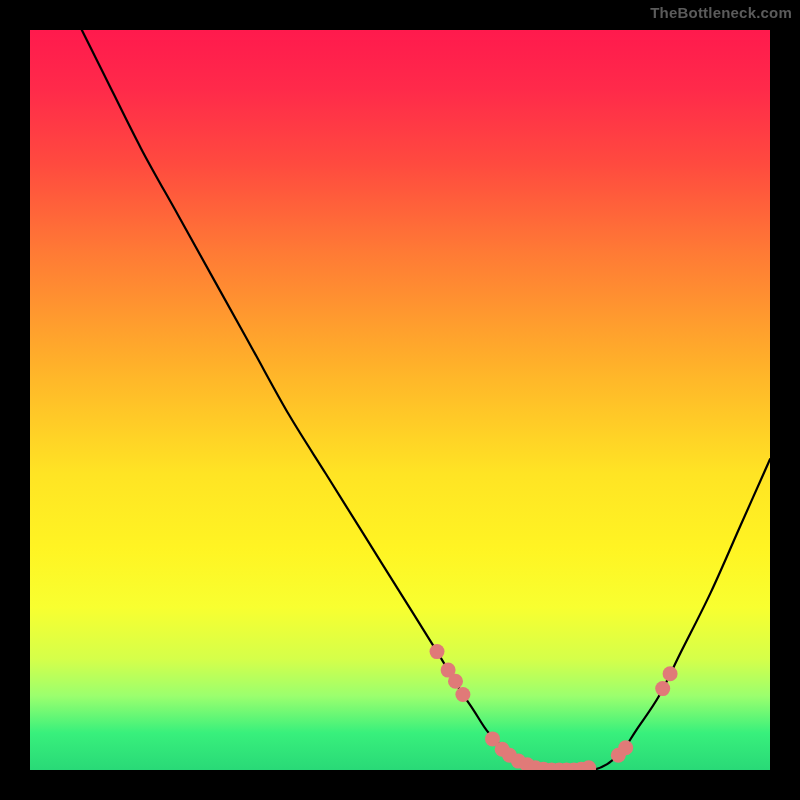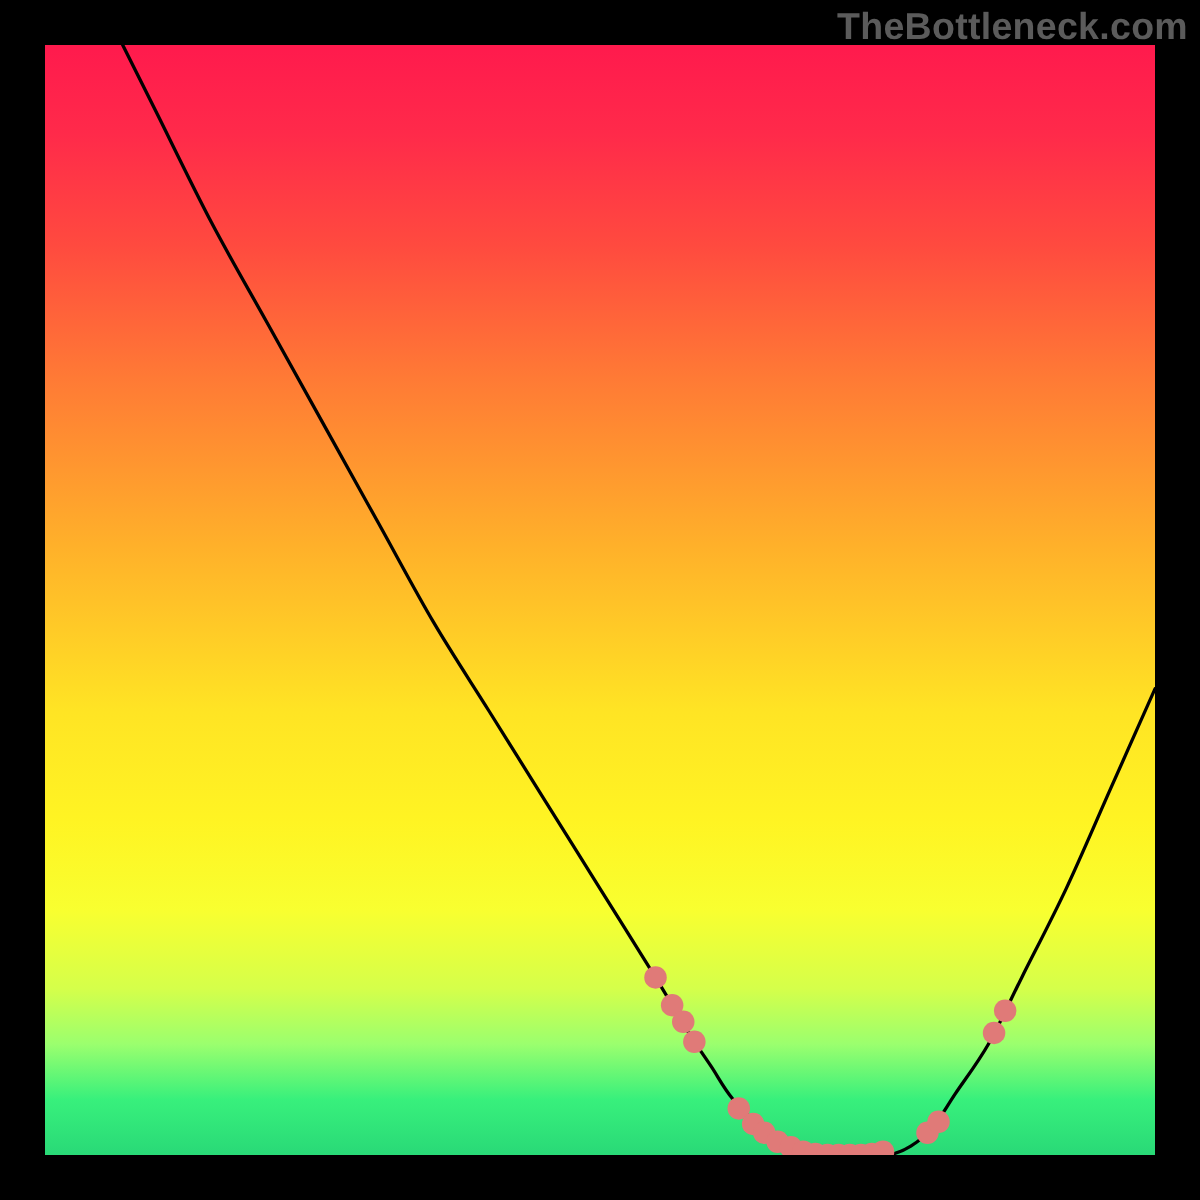--- a/index.html
+++ b/index.html
@@ -20,21 +20,21 @@
     left: 30px;
     top: 30px;
     width: 740px;
     height: 740px;
   }
   .watermark {
     position: absolute;
     top: 4px;
     right: 8px;
     font-family: Arial, Helvetica, sans-serif;
-    font-size: 25px;
+    font-size: 15px;
     font-weight: 600;
     color: #5b5b5b;
     letter-spacing: 0.2px;
   }
   svg {
     display: block;
   }
 </style>
 </head>
 <body>

